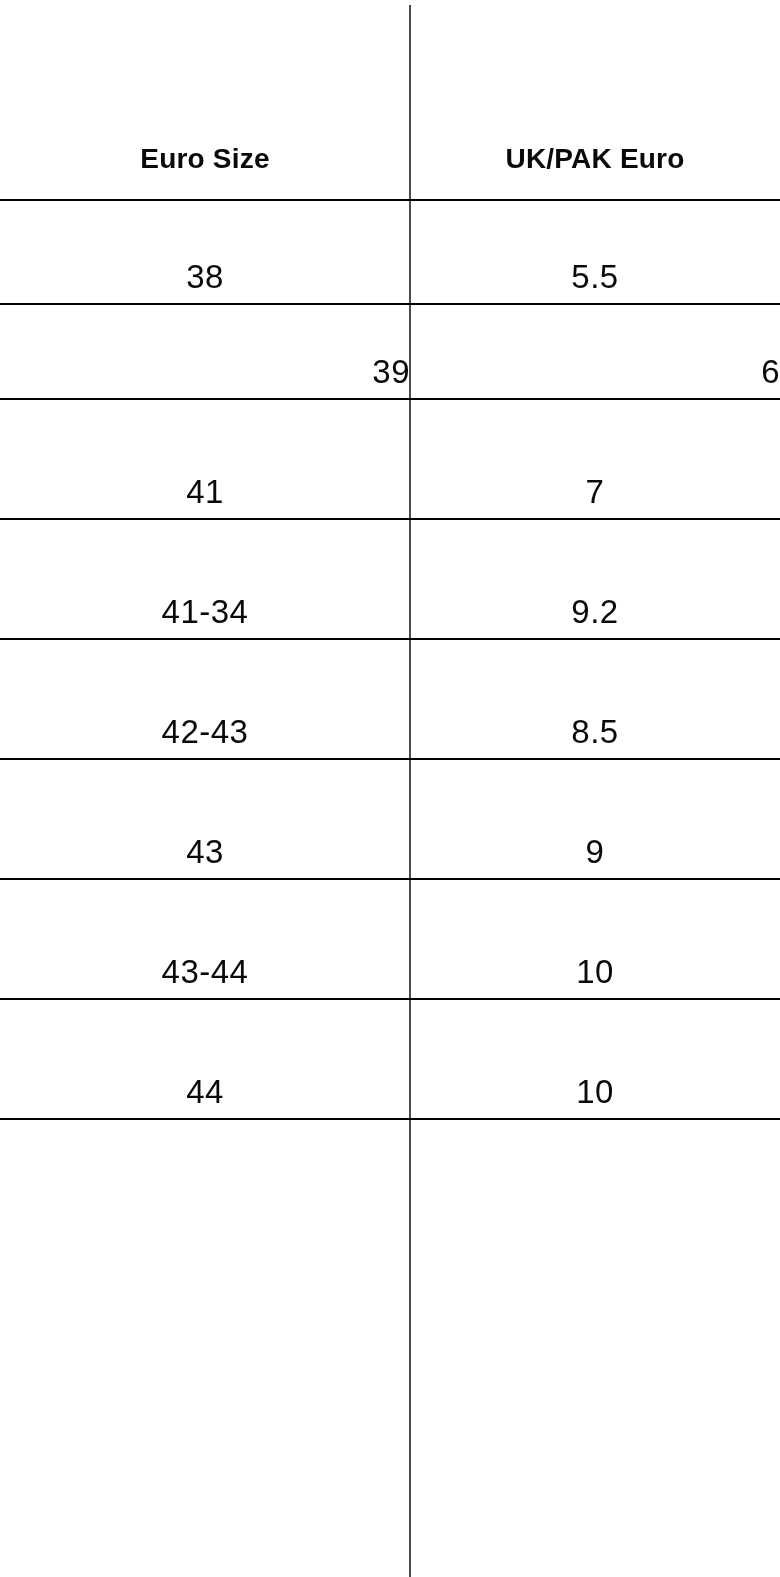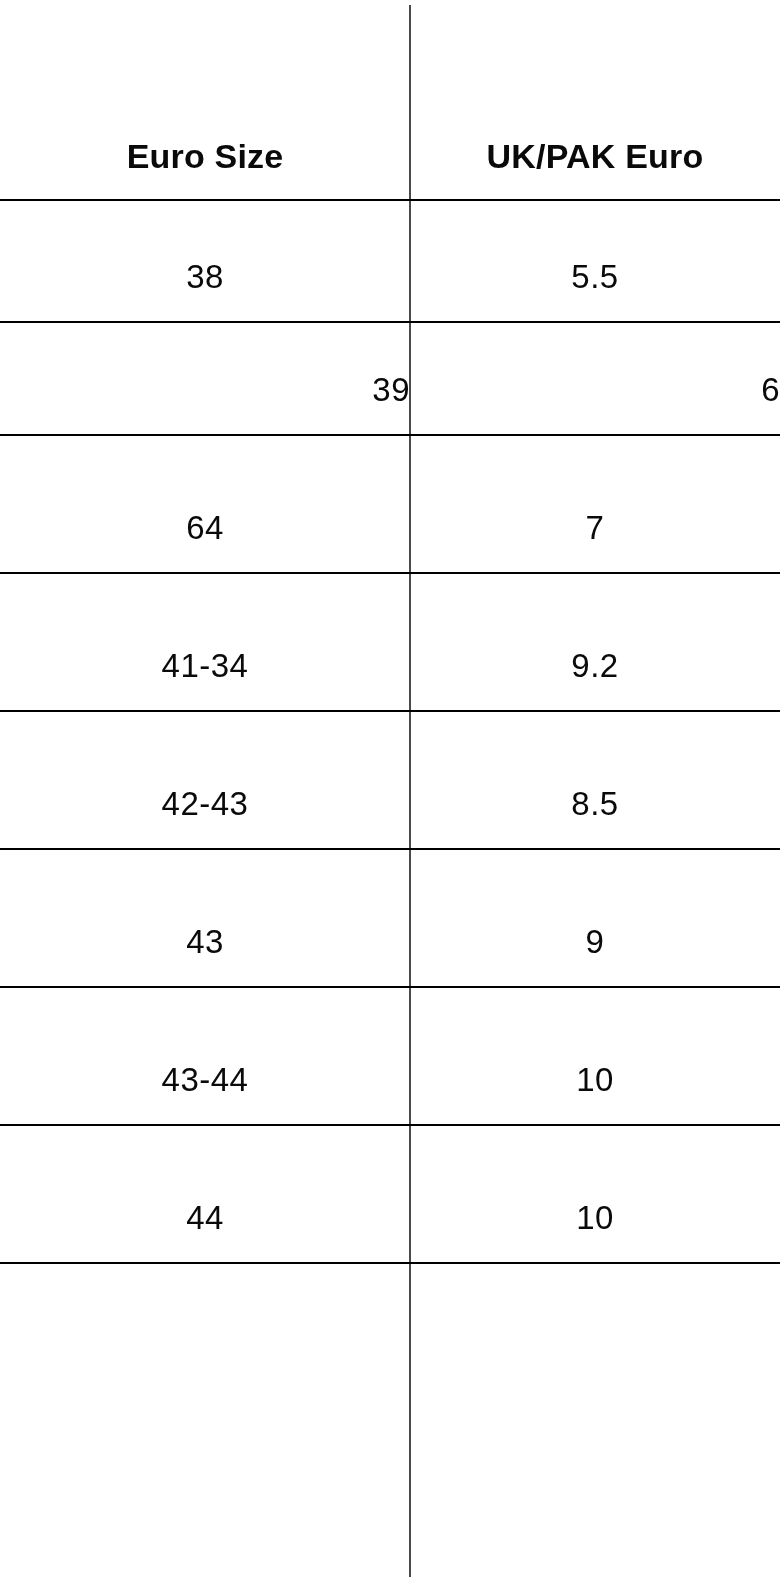--- a/index.html
+++ b/index.html
@@ -46,33 +46,33 @@
     text-align: center;
     vertical-align: bottom;
     border: 0;
     border-bottom: 2px solid #000000;
     color: #0a0a0a;
     background: transparent;
   }
 
   .size-table thead th {
     height: 173px;
-    font-size: 34px;
+    font-size: 28px;
     font-weight: bold;
     letter-spacing: 0.2px;
     padding-bottom: 26px;
     line-height: 1;
   }
 
   .size-table tbody td {
     font-size: 33px;
     font-weight: normal;
     letter-spacing: 0.5px;
     line-height: 1;
-    padding-bottom: 28px;
+    padding-bottom: 10px;
   }
 
   .size-table tbody tr.r-short td { height: 92px; }
   .size-table tbody tr.r-mid td   { height: 83px; text-align: right; }
   .size-table tbody tr.r-tall td  { height: 108px; }
 
   .size-table tbody tr:last-child td {
     border-bottom: 2px solid #000000;
   }
 
@@ -100,21 +100,21 @@
     <tbody>
       <tr class="r-short">
         <td class="cell-euro">38</td>
         <td class="cell-uk">5.5</td>
       </tr>
       <tr class="r-mid">
         <td class="cell-euro">39</td>
         <td class="cell-uk">6</td>
       </tr>
       <tr class="r-tall">
-        <td class="cell-euro">64</td>
+        <td class="cell-euro">41</td>
         <td class="cell-uk">7</td>
       </tr>
       <tr class="r-tall">
         <td class="cell-euro">41-34</td>
         <td class="cell-uk">9.2</td>
       </tr>
       <tr class="r-tall">
         <td class="cell-euro">42-43</td>
         <td class="cell-uk">8.5</td>
       </tr>

